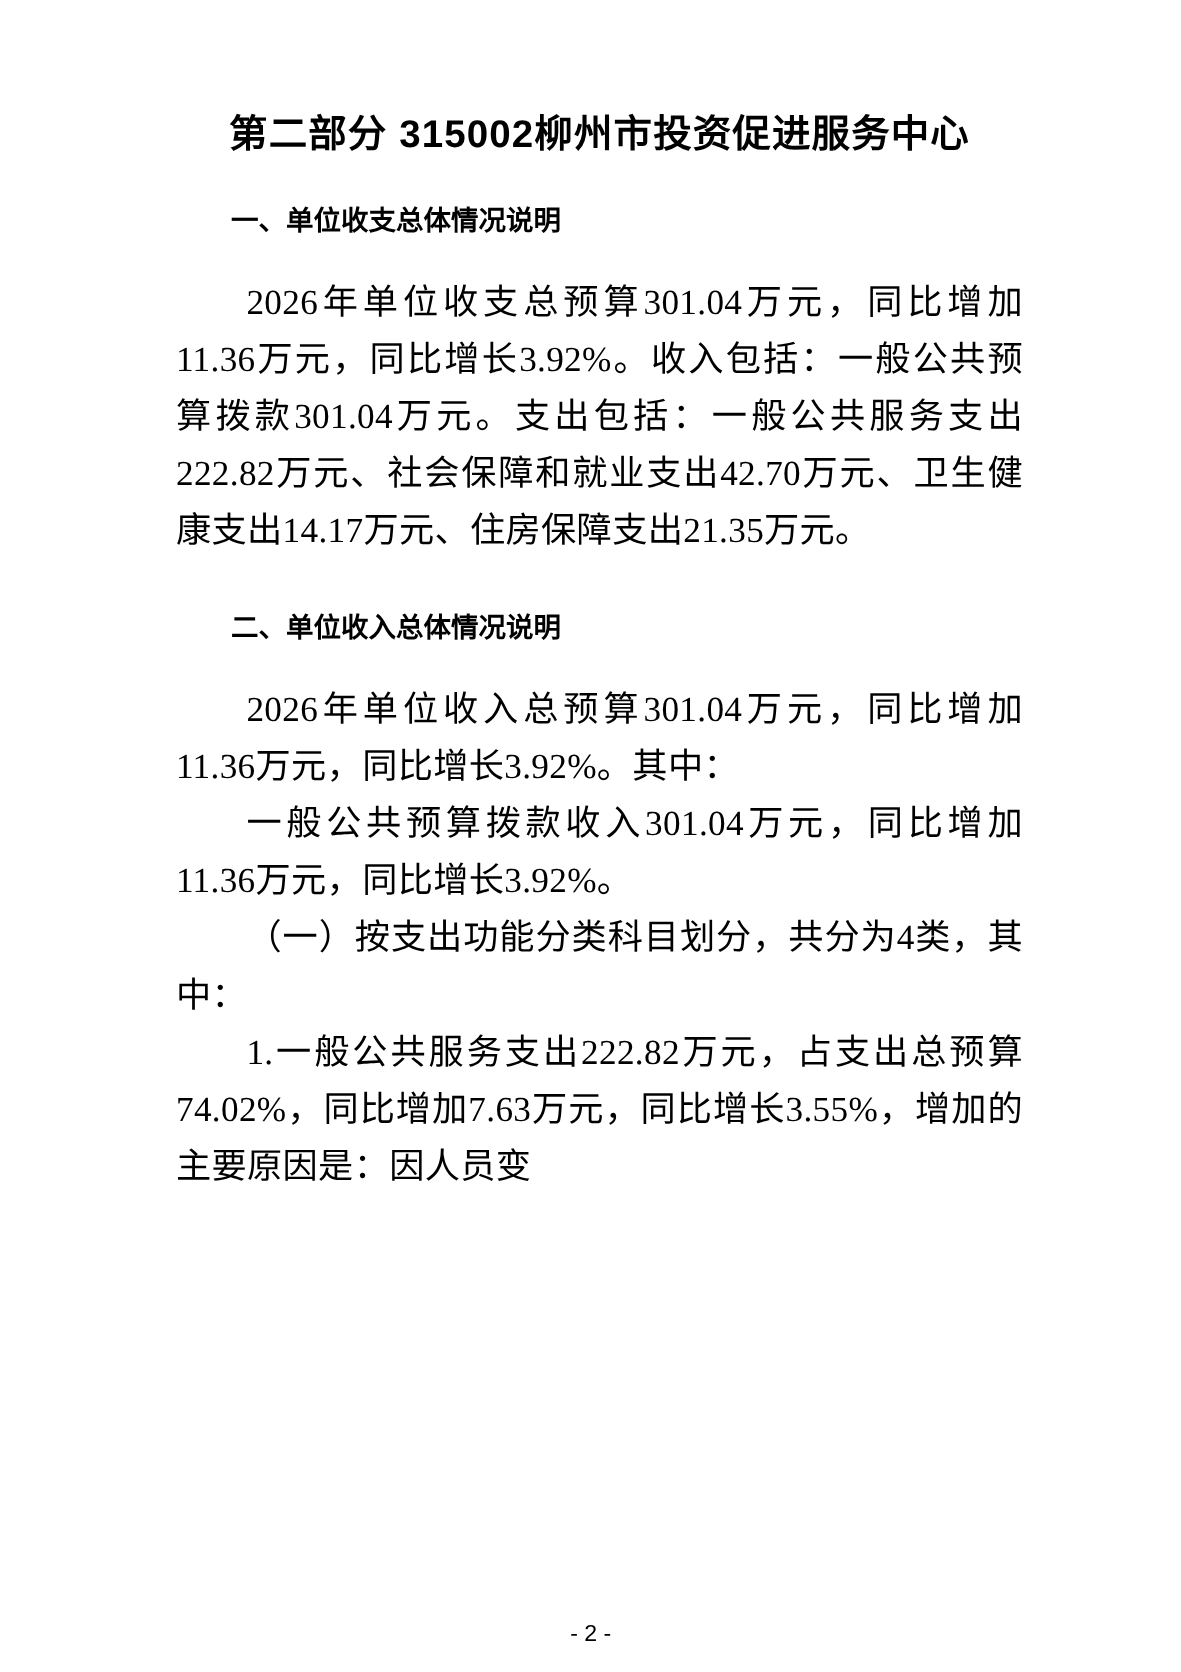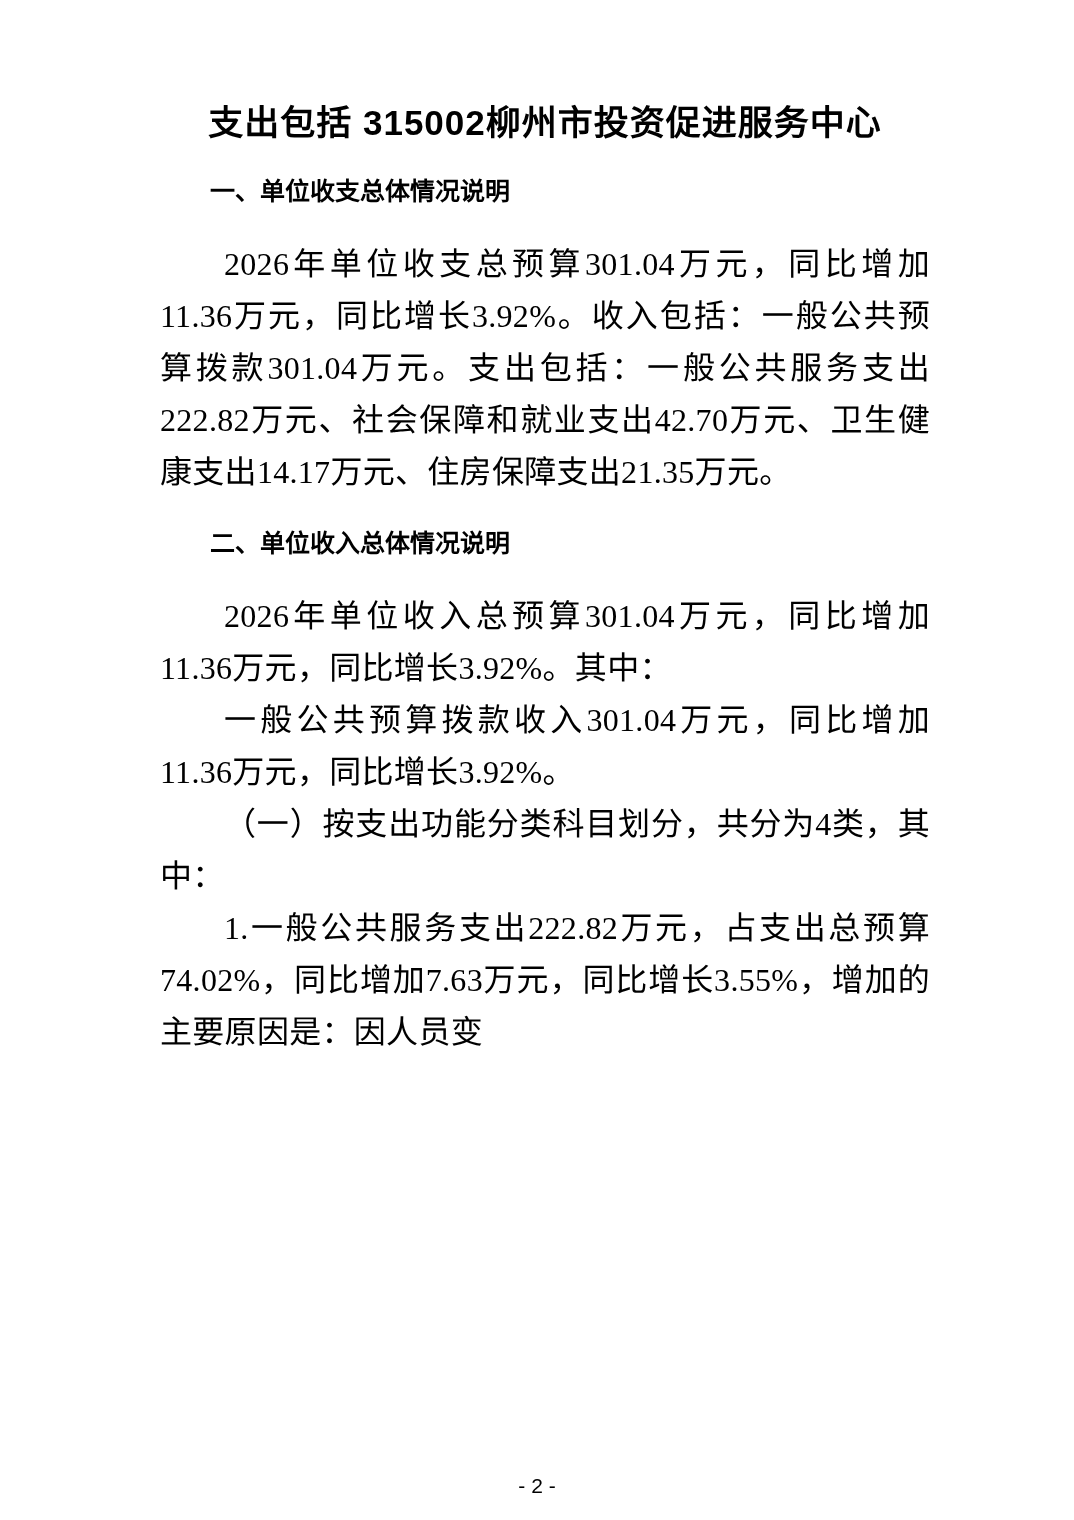--- a/index.html
+++ b/index.html
@@ -23,25 +23,25 @@
     font-weight: bold;
     font-size: 35px;
     line-height: 54px;
     letter-spacing: 1px;
   }
   .section-heading {
     font-family: "Liberation Sans", "DejaVu Sans", sans-serif;
     font-weight: bold;
     font-size: 25px;
     line-height: 34px;
-    margin-top: 28px;
+    margin-top: 46px;
     margin-bottom: 30px;
     text-indent: 2em;
   }
-  .first-heading { margin-top: 24px; }
+  .first-heading { margin-top: 34px; }
   .body-para {
     font-size: 32px;
     line-height: 52px;
     text-align: justify;
     text-indent: 2em;
     letter-spacing: 0.3px;
   }
   .page-footer {
     position: absolute;
     left: 0;
@@ -52,21 +52,21 @@
     font-size: 21px;
     color: #000000;
   }
 </style>
 </head>
 <body>
 
 <div class="page">
 
   <h1 class="doc-title">
-    <span>支出包括 315002柳州市投资促进服务中心</span><br>
+    <span>第二部分 315002柳州市投资促进服务中心</span><br>
   </h1>
 
   <h2 class="section-heading first-heading">一、单位收支总体情况说明</h2>
   <p class="body-para">2026年单位收支总预算301.04万元，同比增加11.36万元，同比增长3.92%。收入包括：一般公共预算拨款301.04万元。支出包括：一般公共服务支出222.82万元、社会保障和就业支出42.70万元、卫生健康支出14.17万元、住房保障支出21.35万元。</p>
 
   <h2 class="section-heading">二、单位收入总体情况说明</h2>
   <p class="body-para">2026年单位收入总预算301.04万元，同比增加11.36万元，同比增长3.92%。其中：</p>
   <p class="body-para">一般公共预算拨款收入301.04万元，同比增加11.36万元，同比增长3.92%。</p>
 
   <p class="body-para">（一）按支出功能分类科目划分，共分为4类，其中：</p>

